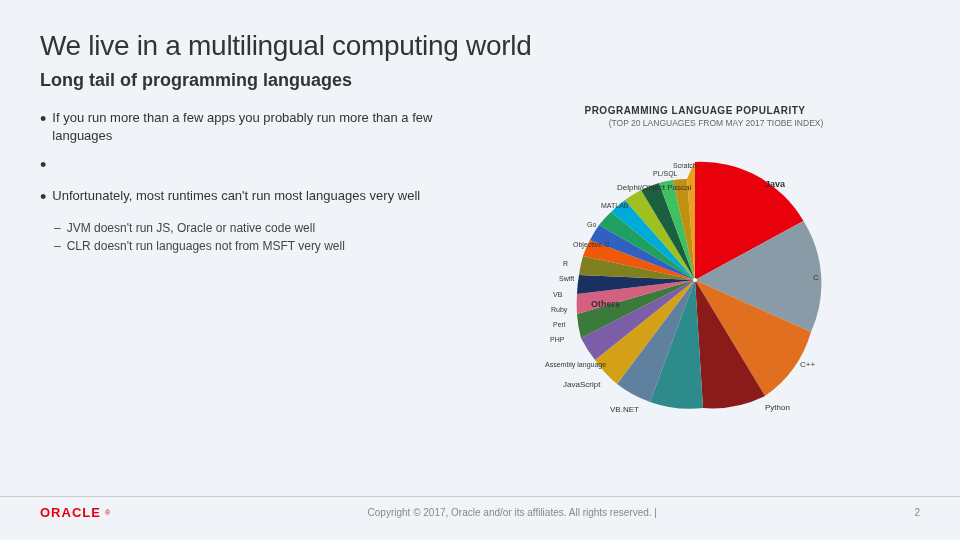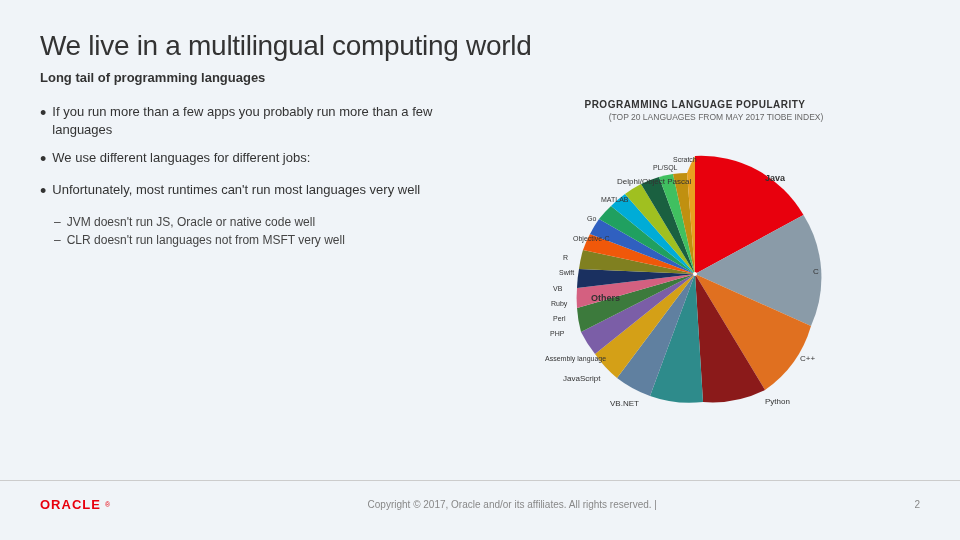--- a/index.html
+++ b/index.html
@@ -18,21 +18,21 @@
       padding: 30px 40px 20px 40px;
     }
     .main-title {
       font-size: 28px;
       font-weight: 300;
       color: #333;
       margin-bottom: 8px;
       letter-spacing: -0.3px;
     }
     .subtitle {
-      font-size: 13px;
+      font-size: 18px;
       font-weight: 700;
       color: #333;
       margin-bottom: 14px;
     }
     .content-area {
       display: flex;
       flex-direction: row;
       gap: 10px;
     }
     .left-panel {
@@ -103,21 +103,21 @@
     .label-java { font-size: 9px; fill: #333; font-weight: bold; }
     .label-small { font-size: 8px; fill: #333; }
     .footer {
       position: absolute;
       bottom: 12px;
       left: 0;
       right: 0;
       display: flex;
       align-items: center;
       justify-content: space-between;
-      padding: 16px 40px;
+      padding: 8px 40px;
       border-top: 1px solid #ccc;
     }
     .oracle-logo {
       display: flex;
       align-items: center;
       gap: 4px;
     }
     .footer-copy {
       font-size: 10px;
       color: #888;
@@ -138,21 +138,20 @@
   <div class="content-area">
     <div class="left-panel">
 
       <div class="bullet-point">
         <span class="bullet-dot">•</span>
         <span>If you run more than a few apps you probably run more than a few languages</span>
       </div>
 
       <div class="bullet-point">
         <span class="bullet-dot">•</span>
-        <span>We use different languages for different jobs:</span>
       </div>
 
       <div class="bullet-point">
         <span class="bullet-dot">•</span>
         <span>Unfortunately, most runtimes can't run most languages very well</span>
       </div>
       <div class="sub-bullets">
         <div class="sub-bullet">
             <span>JVM doesn't run JS, Oracle or native code well</span>
           </div>

